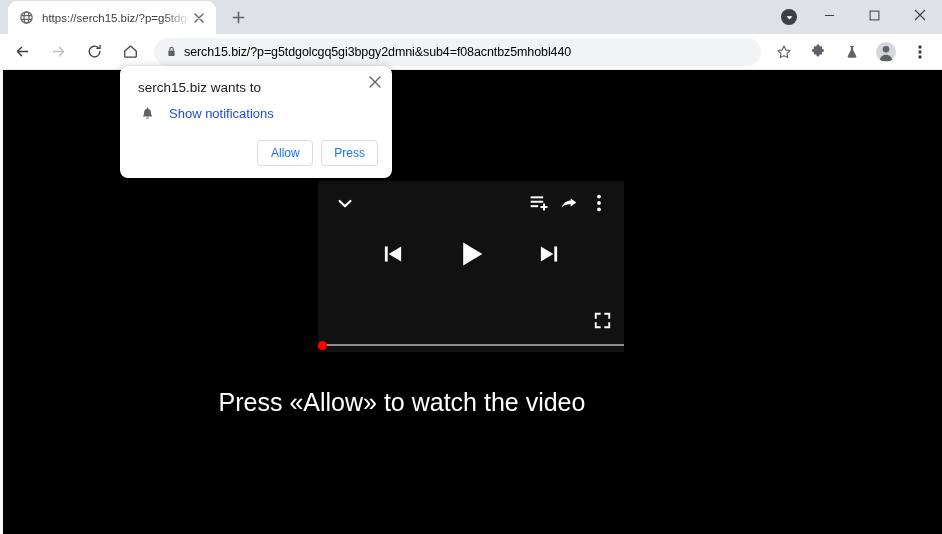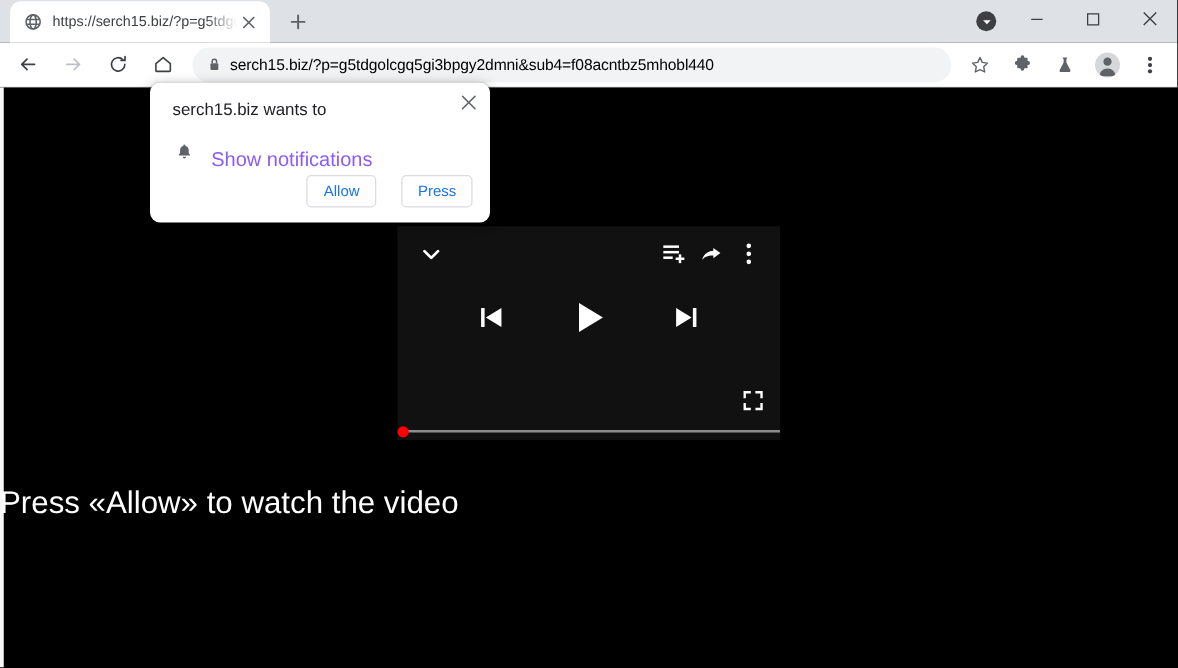--- a/index.html
+++ b/index.html
@@ -144,24 +144,24 @@
   .perm-title {
     position: absolute; left: 18px; top: 14px;
     font-size: 13.5px; color: #202124;
   }
   .perm-row {
     position: absolute; left: 18px; top: 38px;
     display: flex; align-items: center;
   }
   .perm-bell { width: 18px; height: 18px; margin-right: 13px;
     display:flex; align-items:center; justify-content:center; }
-  .perm-row-label { font-size: 16px; color: #8b5cf6; margin-top: 16px; }
+  .perm-row-label { font-size: 13px; color: #1d4ed8; }
   .perm-actions {
     position: absolute; right: 14px; bottom: 12px;
-    display: flex; gap: 20px;
+    display: flex; gap: 8px;
   }
   .perm-btn {
     min-width: 56px; height: 26px;
     border: 1px solid #dadce0;
     border-radius: 4px;
     background: #fff;
     color: #1a73e8;
     font-size: 12px;
     font-family: "Liberation Sans", sans-serif;
     display: flex; align-items: center; justify-content: center;
@@ -207,21 +207,21 @@
   }
   .progress-thumb {
     position: absolute; left: 0px;
     width: 9px; height: 9px; border-radius: 50%;
     background: #ff0000;
   }
 
   
   .headline {
     position: absolute; left: 0; top: 318px; width: 804px;
-    text-align: left;
+    text-align: center;
     font-size: 25px;
     color: #ffffff;
     font-family: "Liberation Sans", sans-serif;
   }
 </style>
 </head>
 <body>
 
 <div class="window">
 

